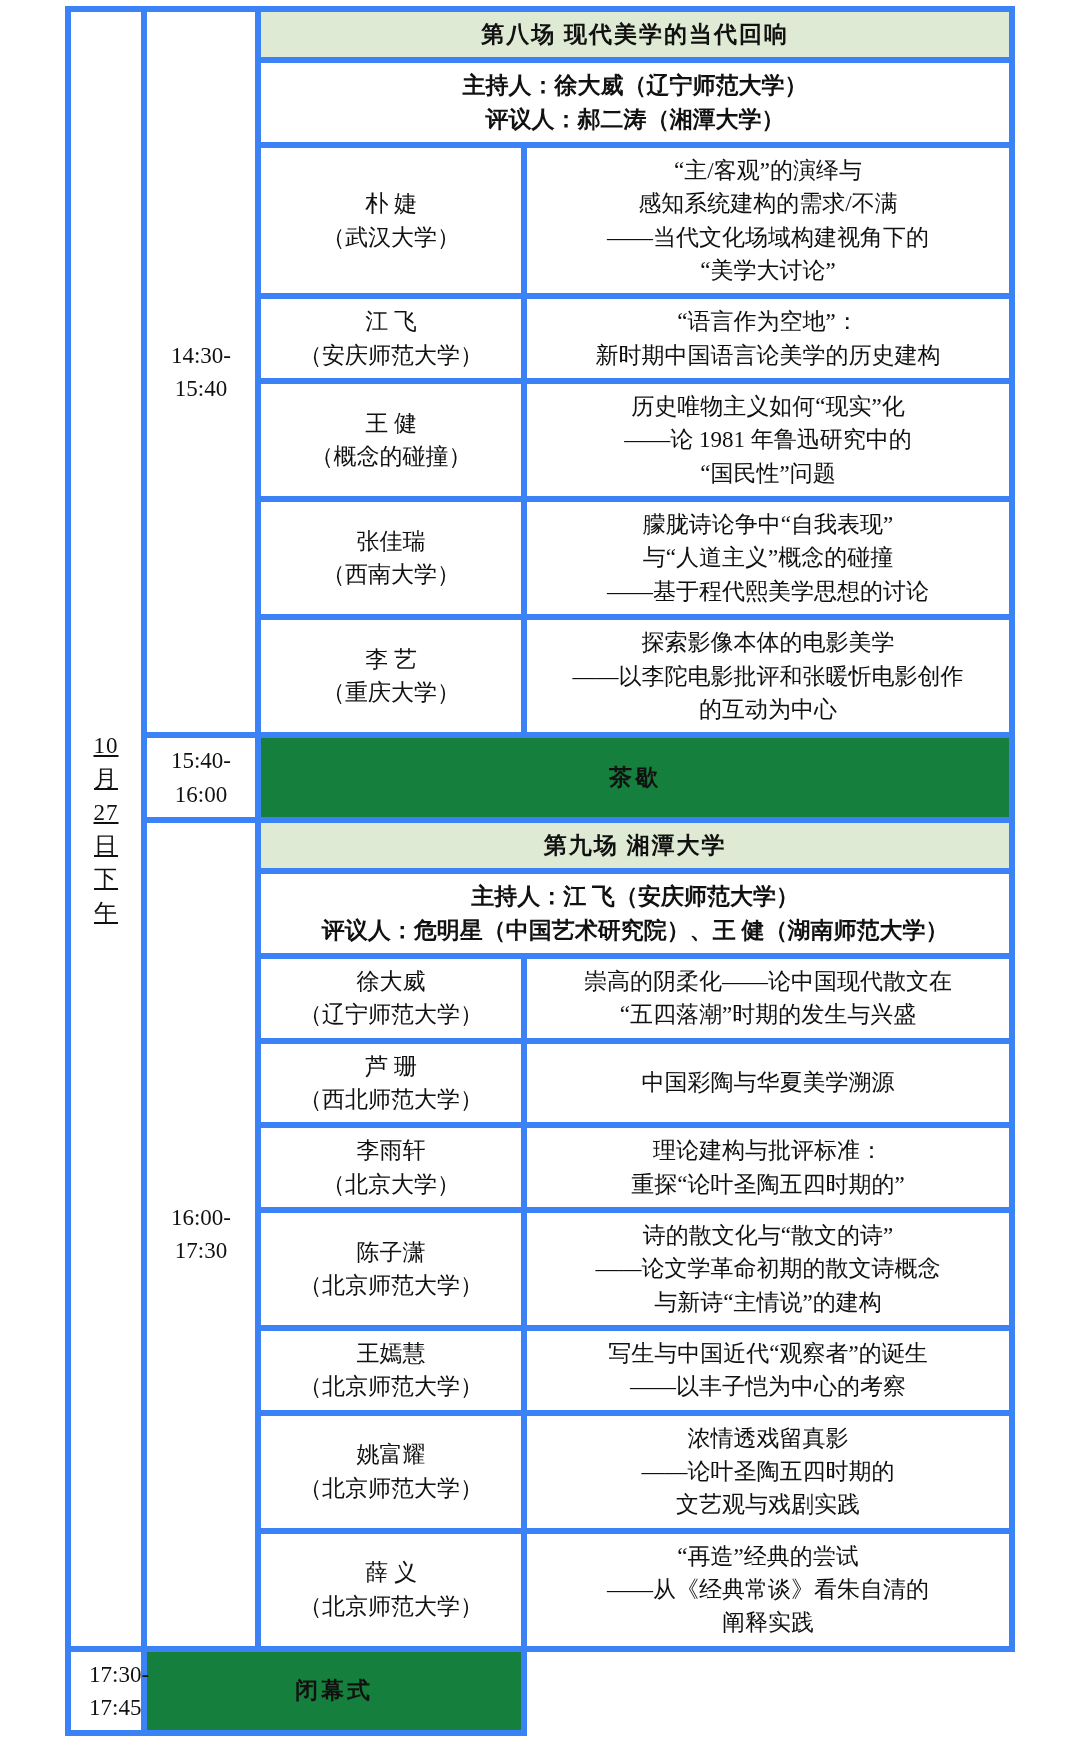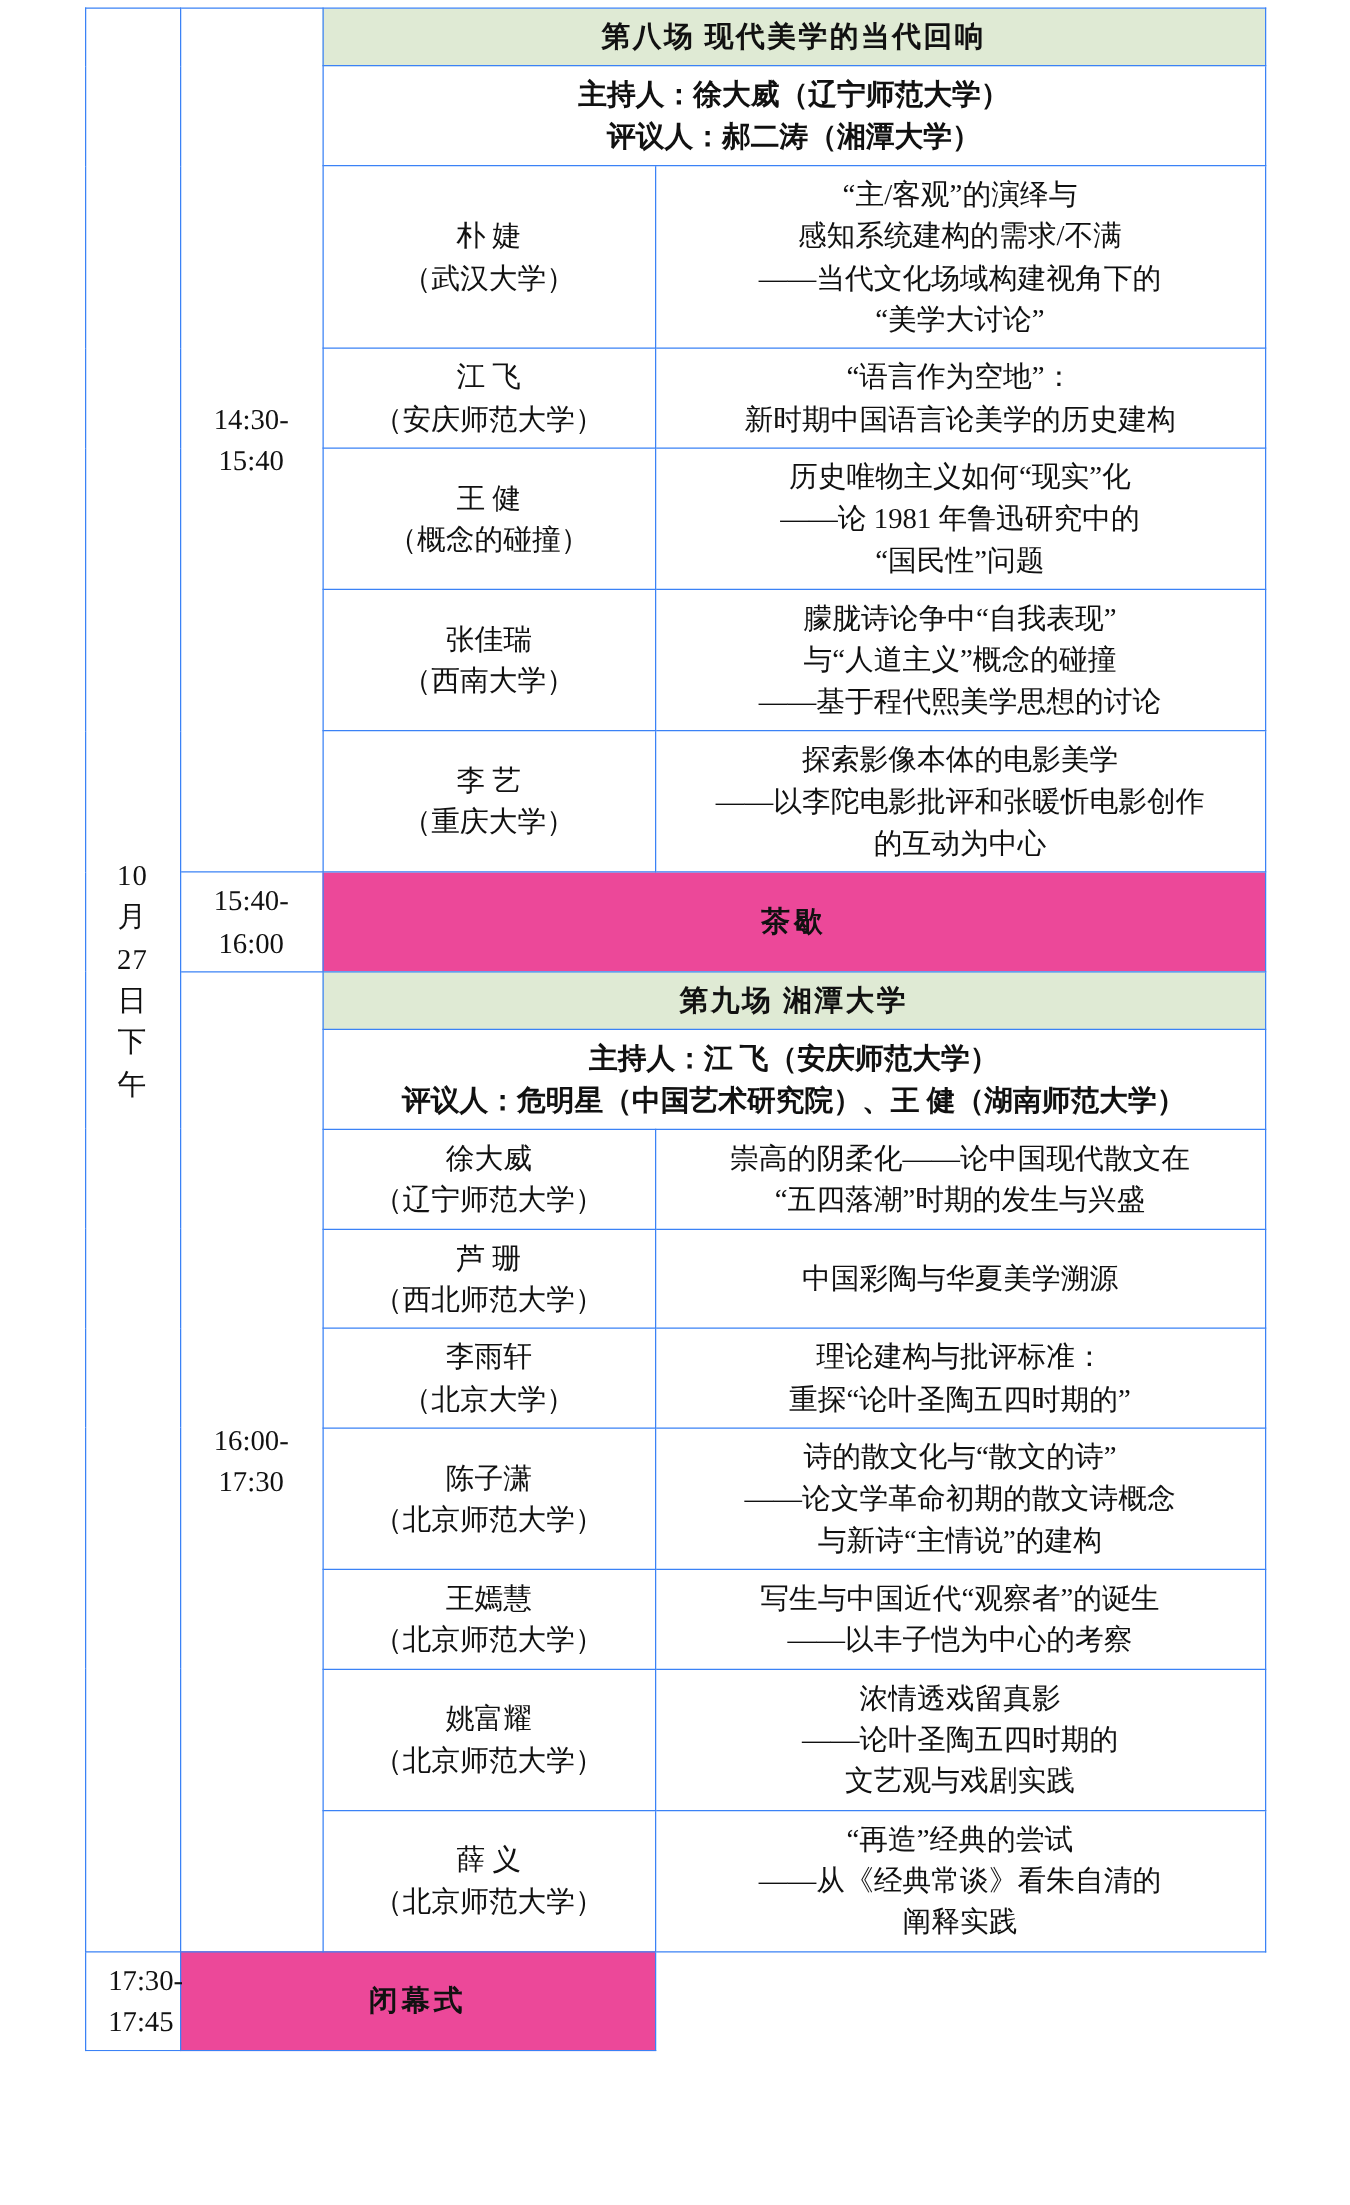--- a/index.html
+++ b/index.html
@@ -17,21 +17,21 @@
     padding: 6px 0 0 0;
     box-sizing: border-box;
   }
   table.schedule {
     border-collapse: collapse;
     width: 944px;
     margin: 0 auto;
     table-layout: fixed;
   }
   table.schedule td {
-    border: 1px solid #3b82f6;
+    border: 6px solid #3b82f6;
     vertical-align: middle;
     text-align: center;
     padding: 6px 18px;
     font-size: 23px;
     line-height: 1.45;
   }
   col.c-day   { width: 76px; }
   col.c-time  { width: 114px; }
   col.c-name  { width: 266px; }
   col.c-title { width: 488px; }
@@ -47,21 +47,21 @@
     white-space: pre-line;
     margin-top: 40px;
   }
   td.session-head {
     background: #dfead4;
     font-weight: bold;
     font-size: 25px;
     letter-spacing: 2px;
   }
   td.break-cell {
-    background: #ec4899;
+    background: #15803d;
     font-weight: bold;
     font-size: 25px;
     letter-spacing: 3px;
     margin-left: 48px;
   }
   td.chair-cell {
     font-size: 23px;
     line-height: 1.6;
     white-space: pre-line;
     font-weight: bold;
@@ -85,21 +85,21 @@
   <table class="schedule">
     <colgroup>
       <col class="c-day">
       <col class="c-time">
       <col class="c-name">
       <col class="c-title">
     </colgroup>
     <tbody>
 
       <tr>
-        <td class="day-cell" rowspan="17" style="white-space:pre-line;">10 月
+        <td class="day-cell" rowspan="17" style="white-space:pre-line;text-decoration:underline;">10 月
 27 日
 下午</td>
         <td class="time-cell" rowspan="7">14:30-
 15:40</td>
         <td class="session-head" colspan="2">第八场  现代美学的当代回响</td>
       </tr>
       <tr>
         <td class="chair-cell" colspan="2">主持人：徐大威（辽宁师范大学）
 评议人：郝二涛（湘潭大学）</td>
       </tr>

